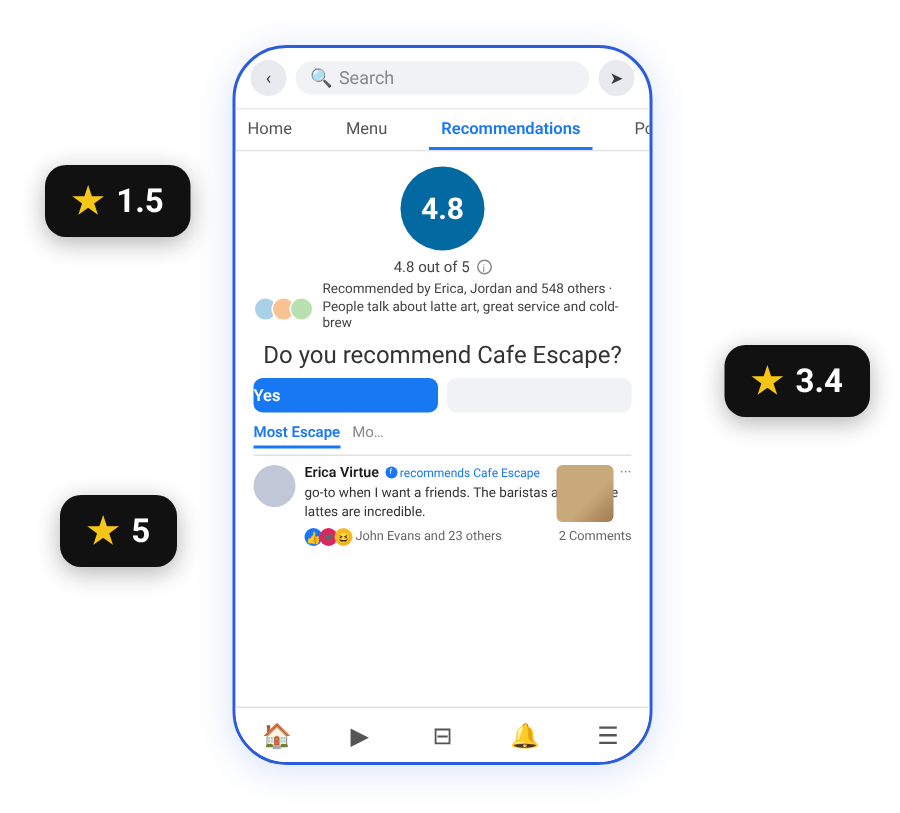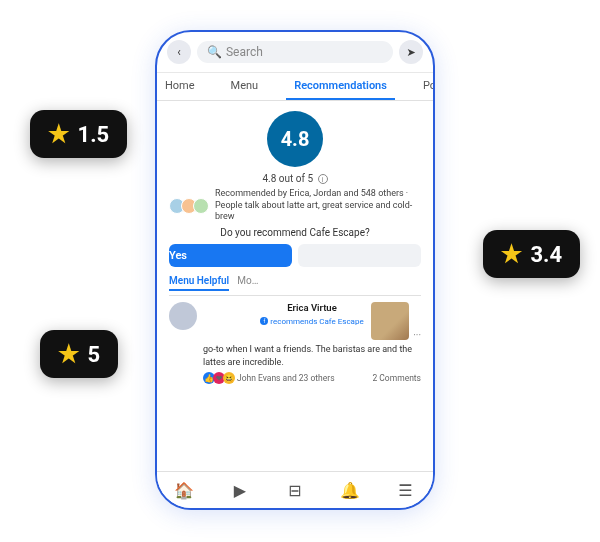--- a/index.html
+++ b/index.html
@@ -162,21 +162,21 @@
     .recommenders .avatar-circle:nth-child(3) { background: #b8e0b0; }
     .recommenders .text-rec {
       font-size: 9px;
       color: #444;
       line-height: 1.3;
       margin-left: 6px;
     }
 
     .recommend-question {
       text-align: center;
-      font-size: 10px;
+      font-size: 16px;
       color: #333;
       margin-bottom: 6px;
     }
 
     .recommend-btns {
       display: flex;
       gap: 6px;
       margin-bottom: 8px;
     }
     .recommend-btns .btn-yes {
@@ -232,21 +232,20 @@
       flex-shrink: 0;
     }
     .review-body {
       flex: 1;
     }
     .review-header {
       display: flex;
       align-items: center;
       gap: 4px;
       margin-bottom: 2px;
-      flex-direction: column;
     }
     .reviewer-name {
       font-size: 9.5px;
       font-weight: 600;
       color: #1a1a1a;
     }
     .fb-badge {
       display: inline-flex;
       gap: 2px;
       font-size: 8px;
@@ -417,21 +416,21 @@
 
       <div class="recommend-question">Do you recommend Cafe Escape?</div>
 
       <div class="recommend-btns">
         <div class="btn-yes">Yes</div>
         <div class="btn-no"></div>
       </div>
 
       <div class="filter-tabs">
         <div class="ftab active">
-          <span>Menu Helpful</span>
+          <span>Most Escape</span>
         </div>
         <div class="ftab">
           <span>Mo…</span>
         </div>
       </div>
 
       <div class="review-row">
         <div class="review-card">
           <div class="review-avatar"></div>
           <div class="review-body">

